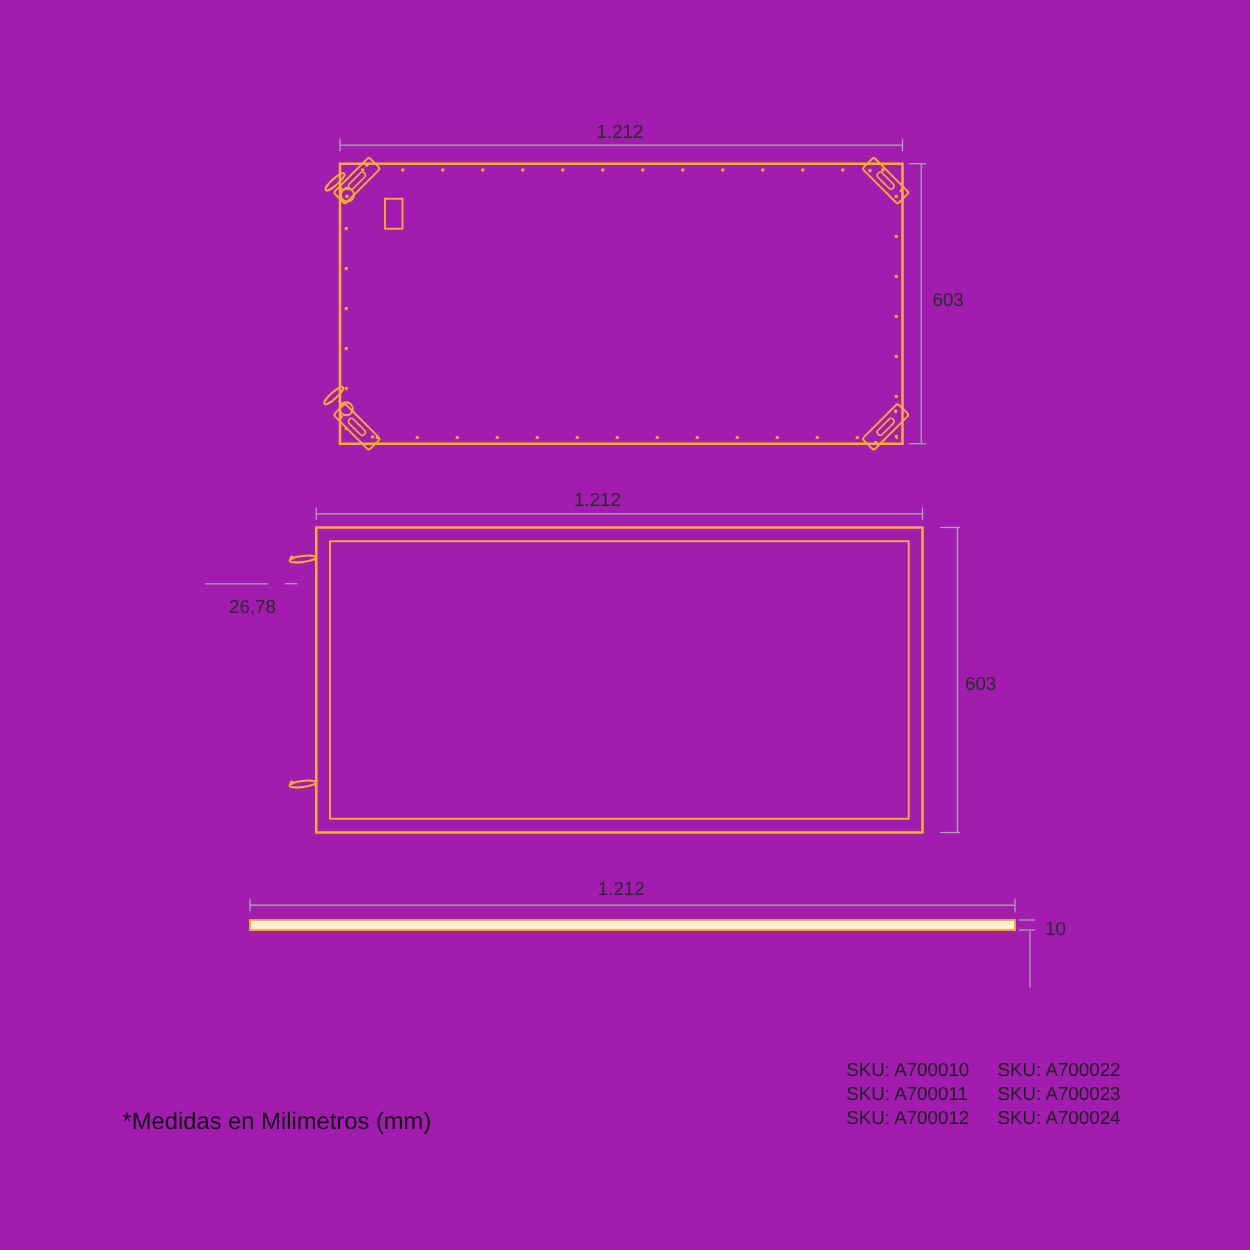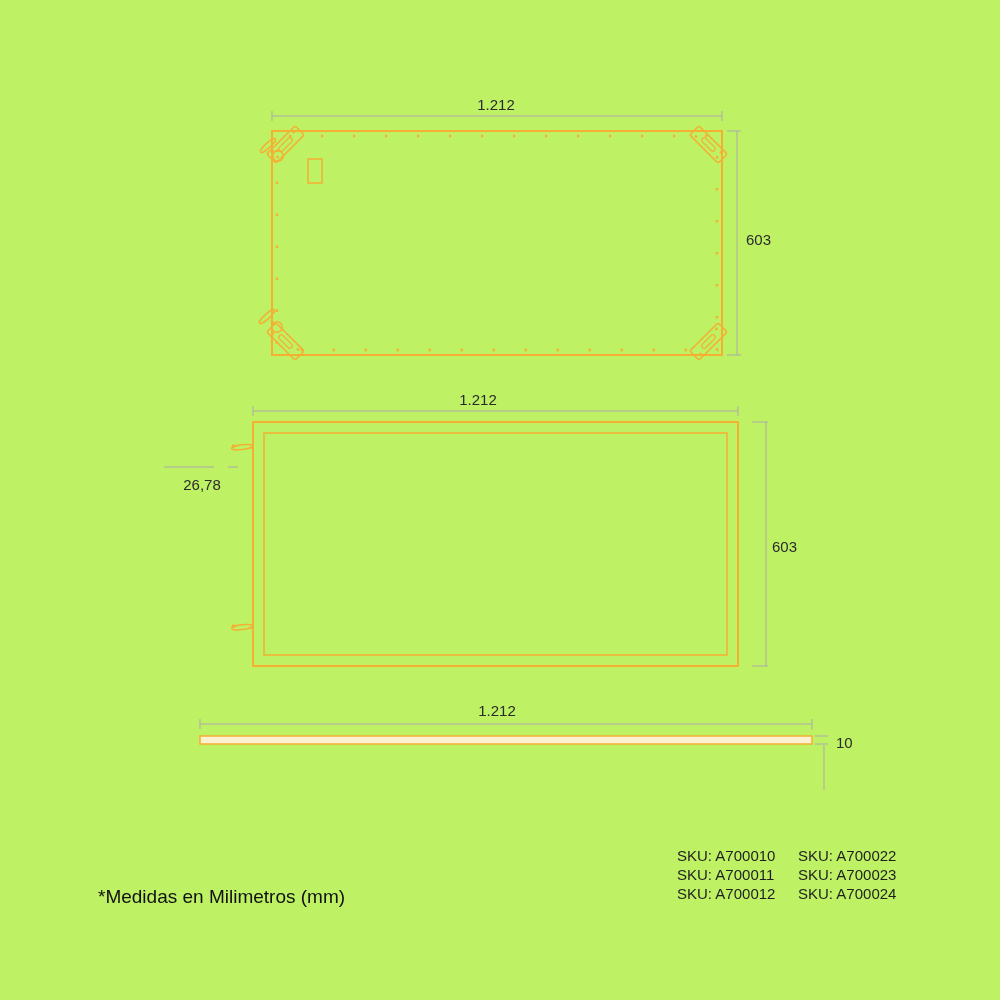--- a/index.html
+++ b/index.html
@@ -7,21 +7,21 @@
     padding: 0;
     background: #ffffff;
     width: 1000px;
     height: 1000px;
     font-family: "Liberation Sans", sans-serif;
   }
   .stage {
     position: relative;
     width: 1000px;
     height: 1000px;
-    background: #bef264;
+    background: #a21caf;
     overflow: hidden;
   }
   svg { display: block; }
 
   
   .ol  { stroke: #F5AF33; fill: none; stroke-width: 2; }
   .ol15{ stroke: #F5AF33; fill: none; stroke-width: 1.5; }
   .ol12{ stroke: #F5AF33; fill: none; stroke-width: 1.2; }
   .ofill { fill: #F5AF33; stroke: none; }
   .barfill { fill: #FCF2D3; stroke: #F5AF33; stroke-width: 1.5; }

